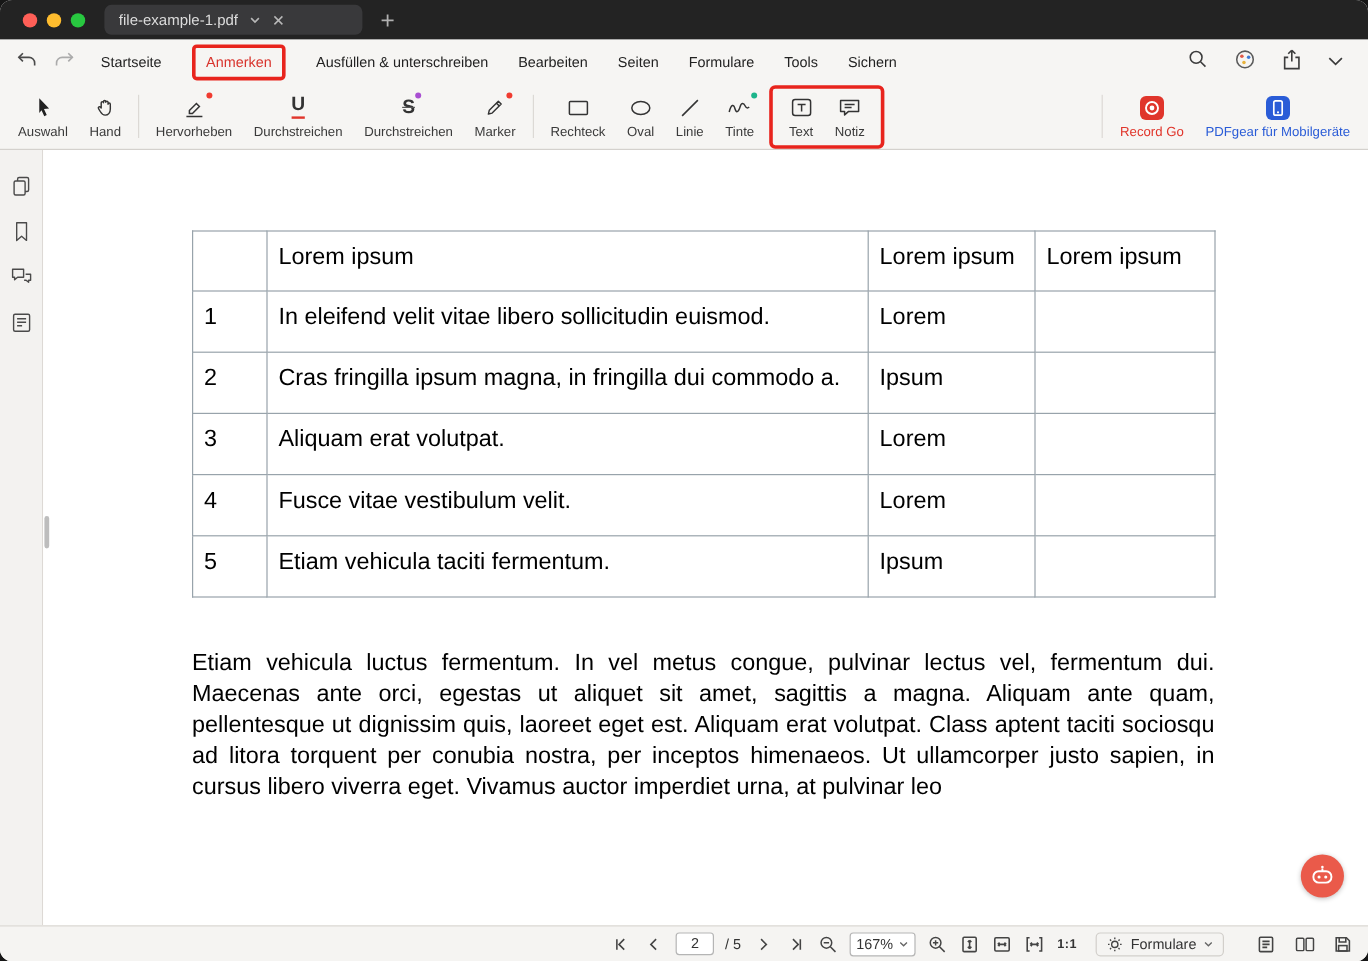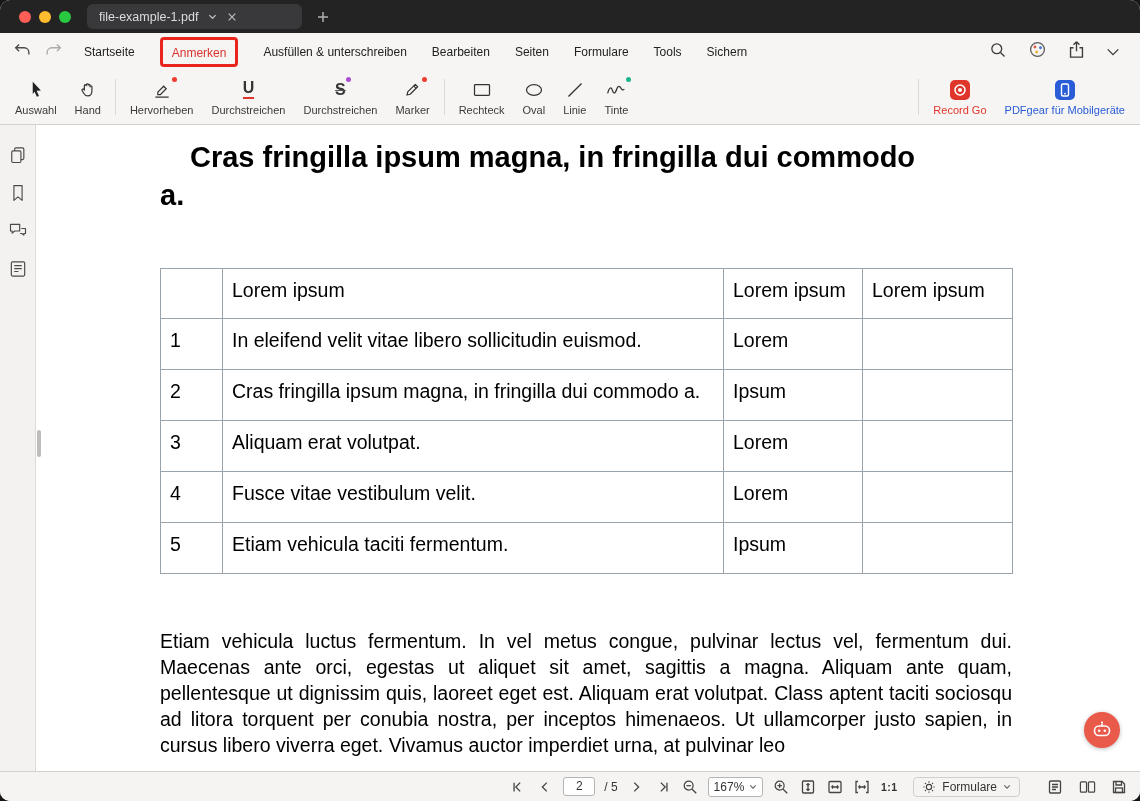--- a/index.html
+++ b/index.html
@@ -46,21 +46,21 @@
   .sb-icon { width:22px; height:22px; display:flex; align-items:center; justify-content:center; }
   .resize-pill { position:absolute; left:37px; top:305px; width:4px; height:27px; border-radius:2px; background:#bdbdbd; }
 
   .page { flex:1; padding:13px 0 0 124px; overflow:hidden; background:#fff; color:#000; }
   .doc-heading { width:852px; font-weight:bold; font-size:29px; line-height:38px; }
   .doc-heading .hl1 { text-indent:30px; }
   .doc-table { margin-top:54px; border-collapse:collapse; width:852px; table-layout:fixed; }
   .doc-table th, .doc-table td { border:1px solid #98a3ab; vertical-align:top; text-align:left; font-weight:normal; font-size:19.5px; padding:8px 8px 6px 9px; line-height:26px; }
   .doc-table col.c0{ width:62px; } .doc-table col.c1{ width:501px; } .doc-table col.c2{ width:139px; } .doc-table col.c3{ width:150px; }
   .doc-table thead tr { height:50px; } .doc-table tbody tr { height:51px; }
-  .doc-para { margin-top:54px; width:852px; font-size:19.5px; line-height:26px; text-align:justify; }
+  .doc-para { margin-top:41px; width:852px; font-size:19.5px; line-height:26px; text-align:justify; }
 
   .assistant { position:absolute; right:20px; top:587px; width:36px; height:36px; border-radius:50%; background:#ea5a4a; display:flex; align-items:center; justify-content:center; box-shadow:0 1px 4px rgba(0,0,0,.25); cursor:pointer; }
 
   
   .statusbar { height:30px; background:#f5f4f2; border-top:1px solid #d4d1cd; display:flex; align-items:center; padding:0 12px; font-size:12px; color:#333; }
   .sb-cluster { margin-left:auto; display:flex; align-items:center; gap:9px; }
   .sb-btn { display:flex; align-items:center; justify-content:center; width:18px; height:18px; cursor:default; }
   .page-box { width:32px; height:19px; background:#fff; border:1px solid #b5b5b5; border-radius:3px; text-align:center; line-height:17px; font-size:12px; }
   .page-total { white-space:nowrap; color:#333; }
   .zoom-box { height:20px; background:#fff; border:1px solid #b5b5b5; border-radius:3px; padding:0 5px; display:flex; align-items:center; gap:5px; }
@@ -233,20 +233,40 @@
     </div>
     <div class="tool">
       <span class="ticon">
         <svg width="20" height="16" viewBox="0 0 24 18" fill="none" stroke="#333" stroke-width="1.5">
             <path d="M2 13 C4 5 6.5 5 7.7 9.5 C8.9 14 11 14 13 7.5 C14.2 3.5 16.5 3.8 18 7 C19 9.2 20.5 9.5 22 8"></path>
           </svg>
         <span class="dot dot-teal"></span>
       </span>
       <span class="tlabel">Tinte</span>
     </div>
+    <div class="group-red">
+      <div class="tool">
+        <span class="ticon">
+          <svg width="20" height="19" viewBox="0 0 24 22" fill="none" stroke="#333" stroke-width="1.5">
+              <rect x="3" y="3" width="18" height="16" rx="2.5"></rect>
+              <path d="M8 8 H16 M12 8 V15"></path>
+            </svg>
+        </span>
+        <span class="tlabel">Text</span>
+      </div>
+      <div class="tool">
+        <span class="ticon">
+          <svg width="20" height="19" viewBox="0 0 24 22" fill="none" stroke="#333" stroke-width="1.5" stroke-linejoin="round">
+              <path d="M3 4 H21 V15 H11 L7 18.5 V15 H3 Z"></path>
+              <path d="M7 8 H17 M7 11 H14"></path>
+            </svg>
+        </span>
+        <span class="tlabel">Notiz</span>
+      </div>
+    </div>
     <div class="toolbar-spacer"></div>
     <div class="tdivider"></div>
     <div class="tool">
       <span class="ticon">
         <svg width="20" height="20" viewBox="0 0 20 20">
             <rect x="0" y="0" width="20" height="20" rx="5" fill="#e0352b"></rect>
             <circle cx="10" cy="10" r="5" fill="none" stroke="#fff" stroke-width="1.6"></circle>
             <circle cx="10" cy="10" r="2" fill="#fff"></circle>
           </svg>
       </span>
@@ -285,24 +305,20 @@
       </span>
       <span class="sb-icon">
         <svg width="20" height="20" viewBox="0 0 24 24" fill="none" stroke="#4a4a4a" stroke-width="1.4">
             <rect x="4" y="3.5" width="16" height="17" rx="1.5"></rect>
             <path d="M7.5 8 H16.5 M7.5 11.5 H16.5 M7.5 15 H12.5"></path>
           </svg>
       </span>
     </div>
 
     <div class="page">
-      <div class="doc-heading">
-        <div class="hl1">Cras fringilla ipsum magna, in fringilla dui commodo</div>
-        <div class="hl2">a.</div>
-      </div>
 
       <table class="doc-table">
         <colgroup>
             <col class="c0">
             <col class="c1">
             <col class="c2">
             <col class="c3">
           </colgroup>
         <thead>
           <tr>

